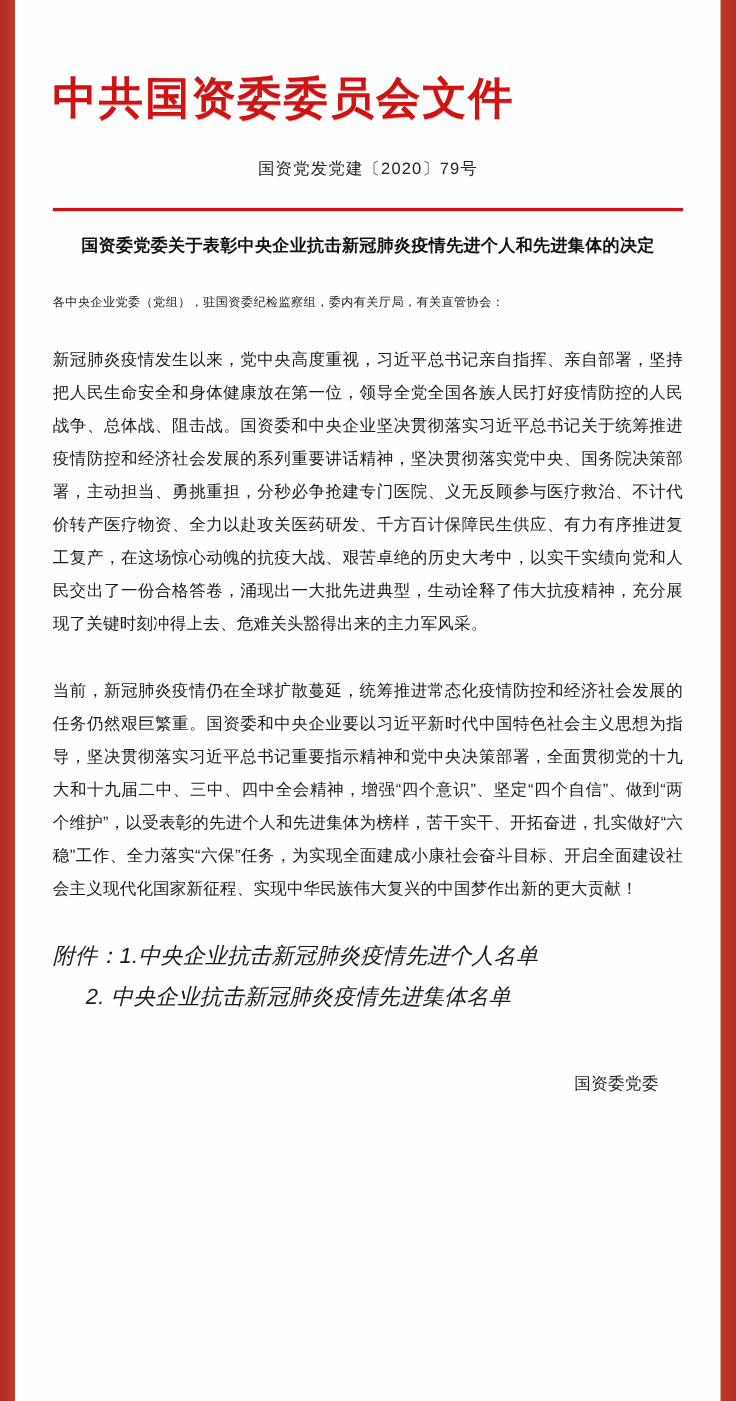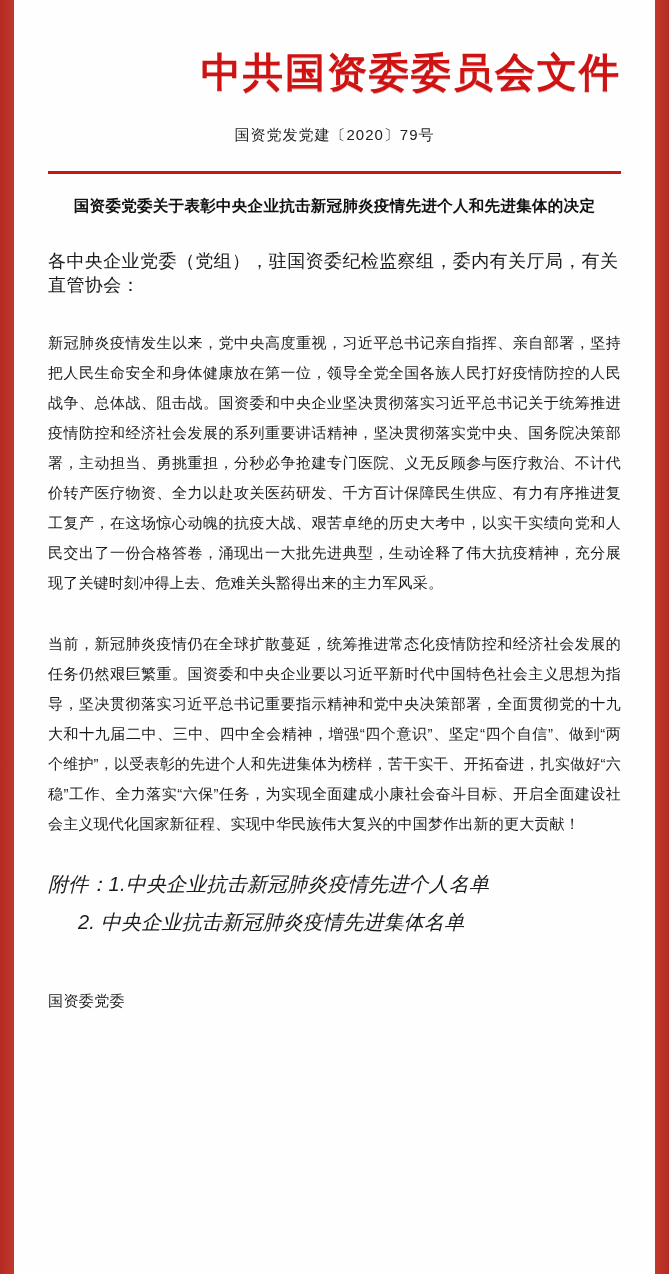--- a/index.html
+++ b/index.html
@@ -24,27 +24,27 @@
     position: absolute;
     left: 14px;
     top: 0;
     width: 641px;
     height: 1274px;
     background: #fefefe;
     box-sizing: border-box;
     padding: 0 34px;
   }
   .doc-title {
-    text-align: right;
+    text-align: left;
     color: #cf1212;
     font-family: "DejaVu Serif", "Liberation Serif", serif;
     font-weight: bold;
     font-size: 40px;
     letter-spacing: 2px;
-    padding-top: 48px;
+    padding-top: 66px;
     line-height: 1.2;
     text-shadow: 0 1px 0 rgba(160,0,0,0.25);
   }
   .doc-number {
     text-align: center;
     color: #222;
     font-size: 15px;
     letter-spacing: 1px;
     margin-top: 30px;
   }
@@ -56,21 +56,21 @@
   .subject {
     text-align: center;
     font-weight: bold;
     font-size: 15.5px;
     color: #111;
     margin-top: 20px;
     line-height: 1.6;
     letter-spacing: 0.3px;
   }
   .salutation {
-    font-size: 18px;
+    font-size: 11px;
     color: #1a1a1a;
     margin-top: 30px;
     letter-spacing: 0.4px;
   }
   .para {
     font-size: 15px;
     color: #1a1a1a;
     line-height: 2.0;
     text-align: justify;
     text-justify: inter-ideograph;
@@ -84,20 +84,21 @@
     color: #1a1a1a;
     line-height: 1.9;
     letter-spacing: 0.2px;
     font-style: italic;
   }
   .attach-line-2 {
     padding-left: 30px;
   }
   .signature {
     margin-top: 46px;
+    text-align: right;
     font-size: 15px;
     color: #1a1a1a;
     line-height: 1.9;
     padding-right: 22px;
     letter-spacing: 0.4px;
   }
 </style>
 </head>
 <body>
 

